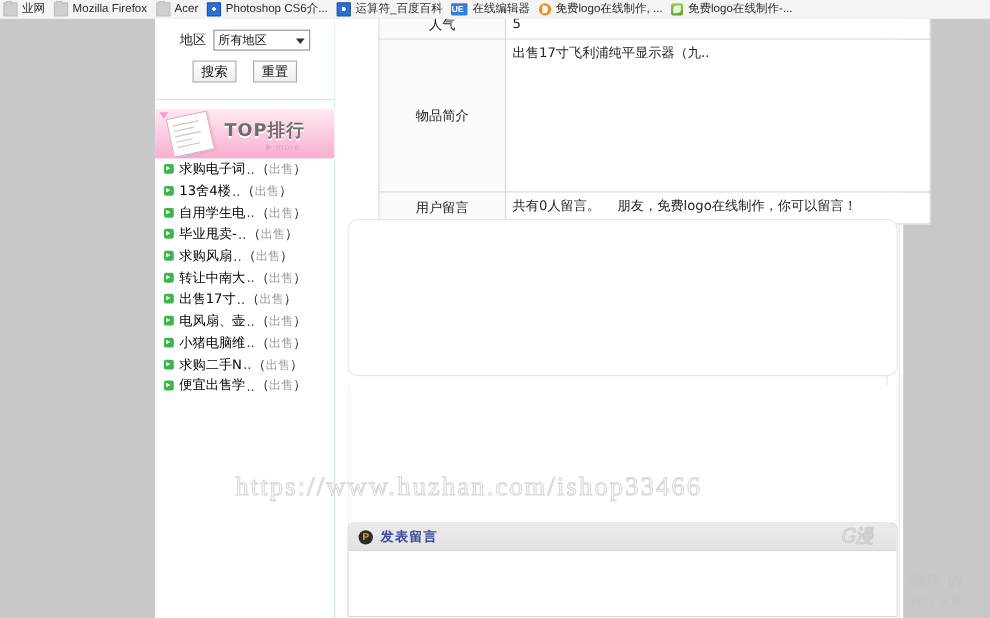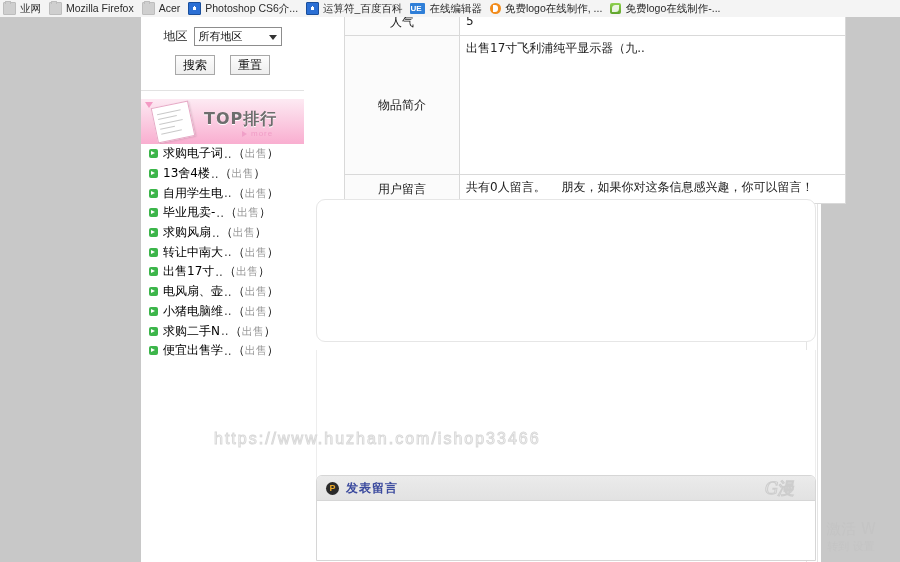--- a/index.html
+++ b/index.html
@@ -179,22 +179,22 @@
     background:#ffffff;border:1px solid #ededed;border-top:none;border-radius:0 0 6px 6px;
     box-sizing:border-box;
   }
 
   
   .v-rule{position:absolute;top:0;width:1px;height:545px;background:#e4e4e4;}
 
   
   #watermark{
     position:absolute;left:214px;top:413px;width:480px;
-    font-family:Liberation Sans, sans-serif;
-    font-size:16px;letter-spacing:2px;color:transparent;
+    font-family:Liberation Serif, serif;
+    font-size:24px;letter-spacing:2px;color:transparent;
     -webkit-text-stroke:1px #d9d9d9;
     white-space:nowrap;pointer-events:none;
   }
 
   
   #post-box{
     position:absolute;left:12px;top:458px;width:500px;height:86px;
     border:1px solid #d6d6d6;border-radius:6px 6px 0 0;background:#fff;
     box-sizing:border-box;overflow:hidden;
   }
@@ -405,21 +405,21 @@
         <td class="val">5</td>
       </tr>
       <tr class="row-desc">
         <td class="lbl">物品简介</td>
         <td class="val">出售17寸飞利浦纯平显示器（九..</td>
       </tr>
       <tr class="row-msg">
         <td class="lbl">用户留言</td>
         <td class="val">
           <span class="msg-count">共有0人留言。</span>
-          <span class="msg-hint">朋友，如果你对这条信息感兴趣，你可以留言！</span>
+          <span class="msg-hint">朋友，免费logo在线制作，你可以留言！</span>
         </td>
       </tr>
     </tbody>
       </table>
 
     <div id="round-panel"></div>
     <div id="round-panel2"></div>
 
     <div id="post-box">
       <div id="post-head">

